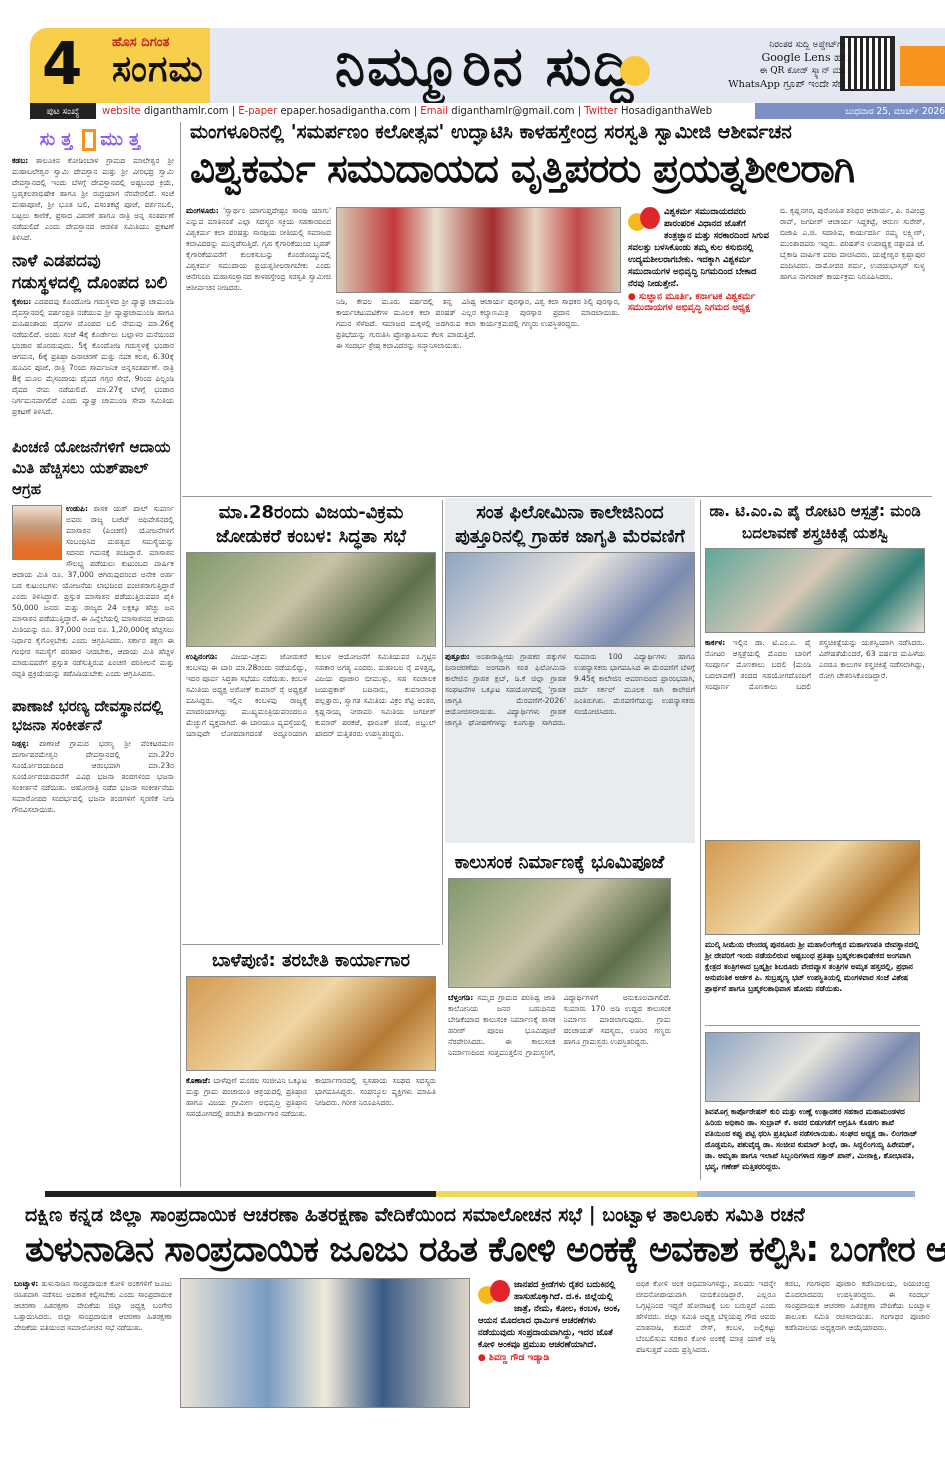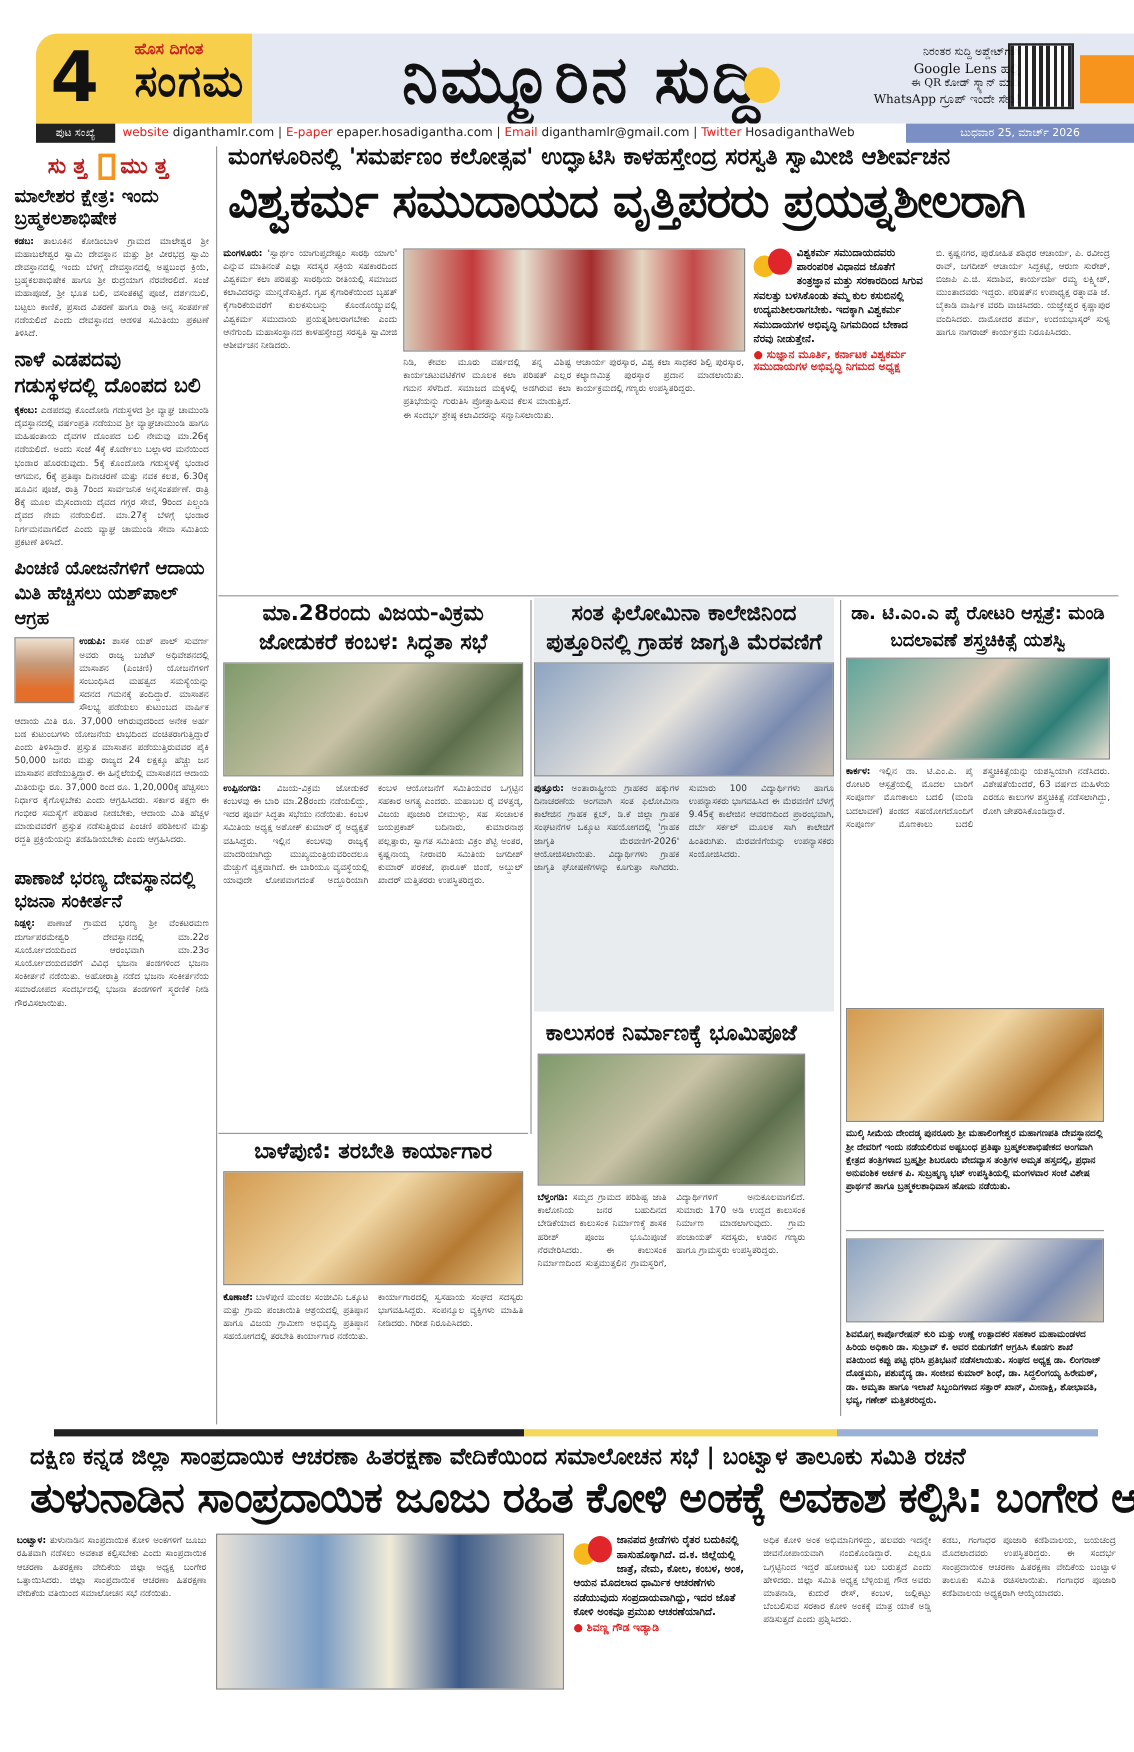--- a/index.html
+++ b/index.html
@@ -13,25 +13,25 @@
 .title-big{left:305px;top:6px;font-family:"DejaVu Serif",serif;font-size:54px;font-weight:900;color:#111;letter-spacing:2px}
 .sun{left:590px;top:28px;width:30px;height:30px;border-radius:50%;background:#f9c93b}
 .promo{left:640px;top:10px;width:180px;font-family:"DejaVu Serif",serif;font-size:9px;line-height:13px;text-align:right;color:#111}
 .qr{left:810px;top:8px;width:55px;height:55px;background:
  repeating-linear-gradient(90deg,#111 0 3px,#fff 3px 6px),#fff;opacity:.9;border:2px solid #111}
 .orange-box{left:870px;top:18px;width:45px;height:40px;background:#f7941e}
 .infobar{left:30px;top:103px;width:915px;height:16px;font-size:10px;line-height:16px}
 .info-black{left:0;top:0;width:66px;height:16px;background:#222;color:#fff;text-align:center;font-size:9px}
 .info-links{left:72px;top:0;color:#222;white-space:nowrap}
 .info-links .lbl{color:#d22}
-.info-date{left:725px;top:0;width:190px;height:16px;background:#7b8fc4;color:#fff;text-align:center;font-size:9px}
+.info-date{left:725px;top:0;width:190px;height:16px;background:#7b8fc4;color:#fff;text-align:right;font-size:9px}
 .col-left{left:12px;top:122px;width:162px}
 .vline{width:1px;background:#999}
 .hline{height:1px;background:#999}
-.sec-label{font-size:18px;font-weight:bold;text-align:center;color:#b91c1c;letter-spacing:6px;margin:6px 0 4px}
+.sec-label{font-size:18px;font-weight:bold;text-align:center;color:#8b5cf6;letter-spacing:6px;margin:6px 0 4px}
 .sec-label .bracket{display:inline-block;width:14px;height:22px;border:3px solid #f7941e;vertical-align:middle;margin:0 4px}
 h3.lh{font-size:15px;font-weight:900;line-height:19px;margin:4px 0 3px}
 p.body{font-size:7.5px;line-height:11px;color:#333;text-align:justify}
 p.body b{color:#000}
 .kicker{left:190px;top:120px;width:755px;font-size:19px;font-weight:bold;white-space:nowrap}
 .mainhead{left:190px;top:146px;width:755px;font-family:"DejaVu Sans",sans-serif;font-size:39px;font-weight:900;white-space:nowrap;letter-spacing:-1px}
 .photo{background:linear-gradient(135deg,#b7a39a,#7a6e66 40%,#c9b9a8 70%,#6d5f56);border:1px solid #888}
 .photo.green{background:linear-gradient(135deg,#7f9a6b,#c8c2a5 45%,#5d6f4c 75%,#a9b18f)}
 .photo.blue{background:linear-gradient(135deg,#8da4c2,#e6e3dd 45%,#7a8bb1 75%,#c9c0b2)}
 .photo.teal{background:linear-gradient(135deg,#5fa69c,#d7c8b4 45%,#2f7f77 75%,#e6dfd2)}
@@ -83,28 +83,27 @@
   <div class="abs info-date">ಬುಧವಾರ 25, ಮಾರ್ಚ್ 2026</div>
 </div>
 
 <div class="abs vline" style="left:180px;top:122px;height:1065px"></div>
 
 <div class="abs col-left">
   <div class="sec-label">
     <span>ಸುತ್ತ</span><span class="bracket"></span><span>ಮುತ್ತ</span>
   </div>
   <div>
-    <h3 class="lh">ಮಾಲೇಶರ ಕ್ಷೇತ್ರ: ಇಂದು ಬ್ರಹ್ಮಕಲಶಾಭಿಷೇಕ</h3>
     <p class="body"><b>ಕಡಬ:</b> <span>ತಾಲೂಕಿನ ಕೋಡಿಂಬಾಳ ಗ್ರಾಮದ ಮಾಲೇಶ್ವರ ಶ್ರೀ ಮಹಾಬಲೇಶ್ವರ ಸ್ವಾಮಿ ದೇವಸ್ಥಾನ ಮತ್ತು ಶ್ರೀ ವೀರಭದ್ರ ಸ್ವಾಮಿ ದೇವಸ್ಥಾನದಲ್ಲಿ ಇಂದು ಬೆಳಗ್ಗೆ ದೇವಸ್ಥಾನದಲ್ಲಿ ಅಷ್ಟಬಂಧ ಕ್ರಿಯೆ, ಬ್ರಹ್ಮಕಲಶಾಭಿಷೇಕ ಹಾಗೂ ಶ್ರೀ ರುದ್ರಯಾಗ ನೆರವೇರಲಿದೆ. ಸಂಜೆ ಮಹಾಪೂಜೆ, ಶ್ರೀ ಭೂತ ಬಲಿ, ವಸಂತಕಟ್ಟೆ ಪೂಜೆ, ದರ್ಶನಬಲಿ, ಬಟ್ಟಲು ಕಾಣಿಕೆ, ಪ್ರಸಾದ ವಿತರಣೆ ಹಾಗೂ ರಾತ್ರಿ ಅನ್ನ ಸಂತರ್ಪಣೆ ನಡೆಯಲಿದೆ ಎಂದು ದೇವಸ್ಥಾನದ ಆಡಳಿತ ಸಮಿತಿಯು ಪ್ರಕಟಣೆ ತಿಳಿಸಿದೆ.</span></p>
   </div>
   <div style="margin-top:6px">
     <h3 class="lh" style="font-size:17px;line-height:22px">ನಾಳೆ ಎಡಪದವು ಗಡುಸ್ಥಳದಲ್ಲಿ ದೊಂಪದ ಬಲಿ</h3>
     <p class="body"><b>ಕೈಕಂಬ:</b> <span>ಎಡಪದವು ಕೊಂದೋಡಿ ಗಡುಸ್ಥಳದ ಶ್ರೀ ವ್ಯಾಘ್ರ ಚಾಮುಂಡಿ ದೈವಸ್ಥಾನದಲ್ಲಿ ವರ್ಷಂಪ್ರತಿ ನಡೆಯುವ ಶ್ರೀ ವ್ಯಾಘ್ರಚಾಮುಂಡಿ ಹಾಗೂ ಮಹಿಷಂತಾಯ ದೈವಗಳ ದೊಂಪದ ಬಲಿ ನೇಮವು ಮಾ.26ಕ್ಕೆ ನಡೆಯಲಿದೆ. ಅಂದು ಸಂಜೆ 4ಕ್ಕೆ ಕೊರ್ಡೇಲು ಬಲ್ಲಾಳರ ಮನೆಯಿಂದ ಭಂಡಾರ ಹೊರಡುವುದು. 5ಕ್ಕೆ ಕೊಂದೋಡಿ ಗಡುಸ್ಥಳಕ್ಕೆ ಭಂಡಾರ ಆಗಮನ, 6ಕ್ಕೆ ಪ್ರತಿಷ್ಠಾ ದಿನಾಚರಣೆ ಮತ್ತು ನವಕ ಕಲಶ, 6.30ಕ್ಕೆ ಹೂವಿನ ಪೂಜೆ, ರಾತ್ರಿ 7ರಿಂದ ಸಾರ್ವಜನಿಕ ಅನ್ನಸಂತರ್ಪಣೆ. ರಾತ್ರಿ 8ಕ್ಕೆ ಮೂಲ ಮೈಸಂದಾಯ ದೈವದ ಗಗ್ಗರ ಸೇವೆ, 9ರಿಂದ ಪಿಲ್ಚಂಡಿ ದೈವದ ನೇಮ ನಡೆಯಲಿದೆ. ಮಾ.27ಕ್ಕೆ ಬೆಳಗ್ಗೆ ಭಂಡಾರ ನಿರ್ಗಮನವಾಗಲಿದೆ ಎಂದು ವ್ಯಾಘ್ರ ಚಾಮುಂಡಿ ಸೇವಾ ಸಮಿತಿಯ ಪ್ರಕಟಣೆ ತಿಳಿಸಿದೆ.</span></p>
   </div>
-  <div style="margin-top:6px">
+  <div style="margin-top:20px">
     <h3 class="lh" style="font-size:15px;line-height:21px">ಪಿಂಚಣಿ ಯೋಜನೆಗಳಿಗೆ ಆದಾಯ ಮಿತಿ ಹೆಚ್ಚಿಸಲು ಯಶ್‌ಪಾಲ್ ಆಗ್ರಹ</h3>
     <div class="photo" style="float:left;width:50px;height:55px;margin:2px 4px 2px 0;background:linear-gradient(#f0e0d0,#c59a7a 40%,#e36f2a 80%)"></div>
     <p class="body"><b>ಉಡುಪಿ:</b> <span>ಶಾಸಕ ಯಶ್ ಪಾಲ್ ಸುವರ್ಣ ಅವರು ರಾಜ್ಯ ಬಜೆಟ್ ಅಧಿವೇಶನದಲ್ಲಿ ಮಾಸಾಶನ (ಪಿಂಚಣಿ) ಯೋಜನೆಗಳಿಗೆ ಸಂಬಂಧಿಸಿದ ಮಹತ್ವದ ಸಮಸ್ಯೆಯನ್ನು ಸದನದ ಗಮನಕ್ಕೆ ತಂದಿದ್ದಾರೆ. ಮಾಸಾಶನ ಸೌಲಭ್ಯ ಪಡೆಯಲು ಕುಟುಂಬದ ವಾರ್ಷಿಕ ಆದಾಯ ಮಿತಿ ರೂ. 37,000 ಆಗಿರುವುದರಿಂದ ಅನೇಕ ಅರ್ಹ ಬಡ ಕುಟುಂಬಗಳು ಯೋಜನೆಯ ಲಾಭದಿಂದ ವಂಚಿತರಾಗುತ್ತಿದ್ದಾರೆ ಎಂದು ತಿಳಿಸಿದ್ದಾರೆ. ಪ್ರಸ್ತುತ ಮಾಸಾಶನ ಪಡೆಯುತ್ತಿರುವವರ ಪೈಕಿ 50,000 ಜನರು ಮತ್ತು ರಾಜ್ಯದ 24 ಲಕ್ಷಕ್ಕೂ ಹೆಚ್ಚು ಜನ ಮಾಸಾಶನ ಪಡೆಯುತ್ತಿದ್ದಾರೆ. ಈ ಹಿನ್ನೆಲೆಯಲ್ಲಿ ಮಾಸಾಶನದ ಆದಾಯ ಮಿತಿಯನ್ನು ರೂ. 37,000 ರಿಂದ ರೂ. 1,20,000ಕ್ಕೆ ಹೆಚ್ಚಿಸಲು ನಿರ್ಧಾರ ಕೈಗೊಳ್ಳಬೇಕು ಎಂದು ಆಗ್ರಹಿಸಿದರು. ಸರ್ಕಾರ ತಕ್ಷಣ ಈ ಗಂಭೀರ ಸಮಸ್ಯೆಗೆ ಪರಿಹಾರ ನೀಡಬೇಕು, ಆದಾಯ ಮಿತಿ ಹೆಚ್ಚಳ ಮಾಡುವವರೆಗೆ ಪ್ರಸ್ತುತ ನಡೆಸುತ್ತಿರುವ ಪಿಂಚಣಿ ಪರಿಶೀಲನೆ ಮತ್ತು ರದ್ದತಿ ಪ್ರಕ್ರಿಯೆಯನ್ನು ತಡೆಹಿಡಿಯಬೇಕು ಎಂದು ಆಗ್ರಹಿಸಿದರು.</span></p>
   </div>
   <div style="margin-top:18px">
     <h3 class="lh">ಪಾಣಾಜೆ ಭರಣ್ಯ ದೇವಸ್ಥಾನದಲ್ಲಿ ಭಜನಾ ಸಂಕೀರ್ತನೆ</h3>
     <p class="body"><b>ನಿಡ್ಪಳ್ಳಿ:</b> <span>ಪಾಣಾಜೆ ಗ್ರಾಮದ ಭರಣ್ಯ ಶ್ರೀ ವೆಂಕಟರಮಣ ದುರ್ಗಾಪರಮೇಶ್ವರಿ ದೇವಸ್ಥಾನದಲ್ಲಿ ಮಾ.22ರ ಸೂರ್ಯೋದಯದಿಂದ ಆರಂಭವಾಗಿ ಮಾ.23ರ ಸೂರ್ಯೋದಯದವರೆಗೆ ವಿವಿಧ ಭಜನಾ ತಂಡಗಳಿಂದ ಭಜನಾ ಸಂಕೀರ್ತನೆ ನಡೆಯಿತು. ಅಹೋರಾತ್ರಿ ನಡೆದ ಭಜನಾ ಸಂಕೀರ್ತನೆಯ ಸಮಾರೋಪದ ಸಂದರ್ಭದಲ್ಲಿ ಭಜನಾ ತಂಡಗಳಿಗೆ ಸ್ಮರಣಿಕೆ ನೀಡಿ ಗೌರವಿಸಲಾಯಿತು.</span></p>
   </div>
 </div>
 

